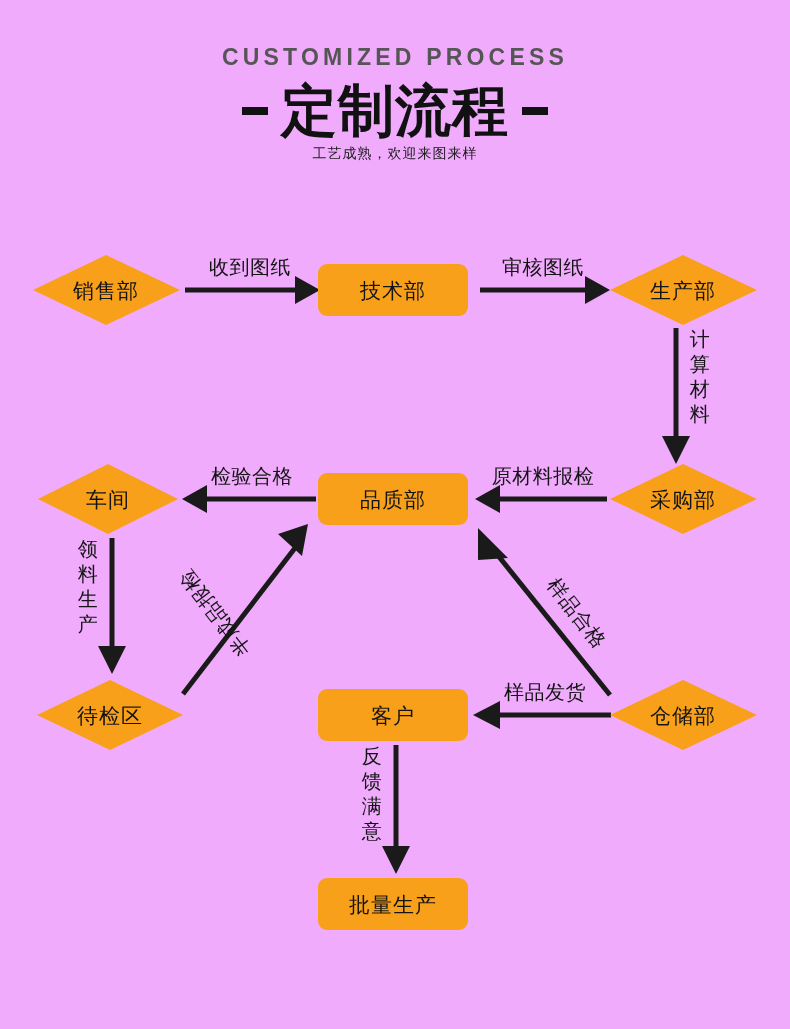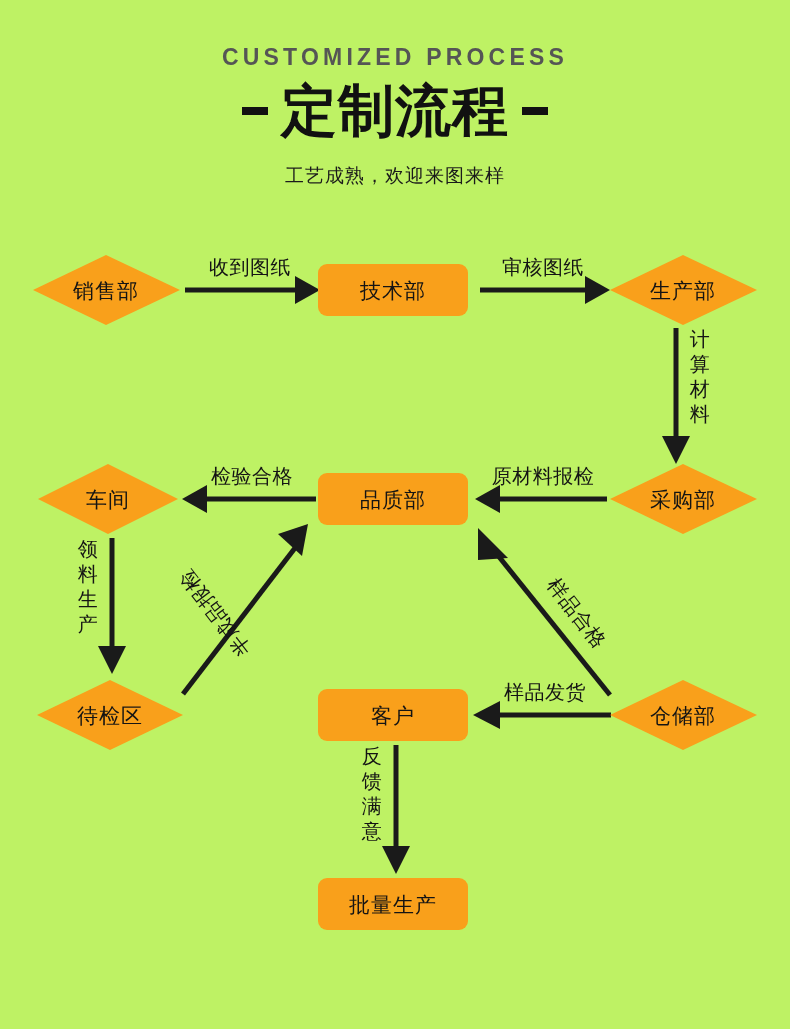--- a/index.html
+++ b/index.html
@@ -11,21 +11,21 @@
     width: 790px;
     height: 1029px;
     font-family: "Liberation Sans", "DejaVu Sans", sans-serif;
     overflow: hidden;
     position: relative;
   }
   .page {
     position: relative;
     width: 790px;
     height: 1029px;
-    background: #bef264;
+    background: #f0abfc;
   }
 
   
   .header {
     position: absolute;
     top: 0;
     left: 0;
     width: 790px;
     text-align: center;
   }
@@ -52,22 +52,22 @@
   }
   .title-main {
     font-size: 56px;
     font-weight: bold;
     color: #111111;
     letter-spacing: 1px;
     line-height: 1;
     font-family: Liberation Sans, sans-serif;
   }
   .subtitle {
-    margin-top: 24px;
-    font-size: 19px;
+    margin-top: 6px;
+    font-size: 14px;
     color: #1b1b1b;
     letter-spacing: 1px;
     font-family: "DejaVu Sans", "Liberation Sans", sans-serif;
   }
 
   
   .diagram {
     position: absolute;
     top: 228px;
     left: 0;

